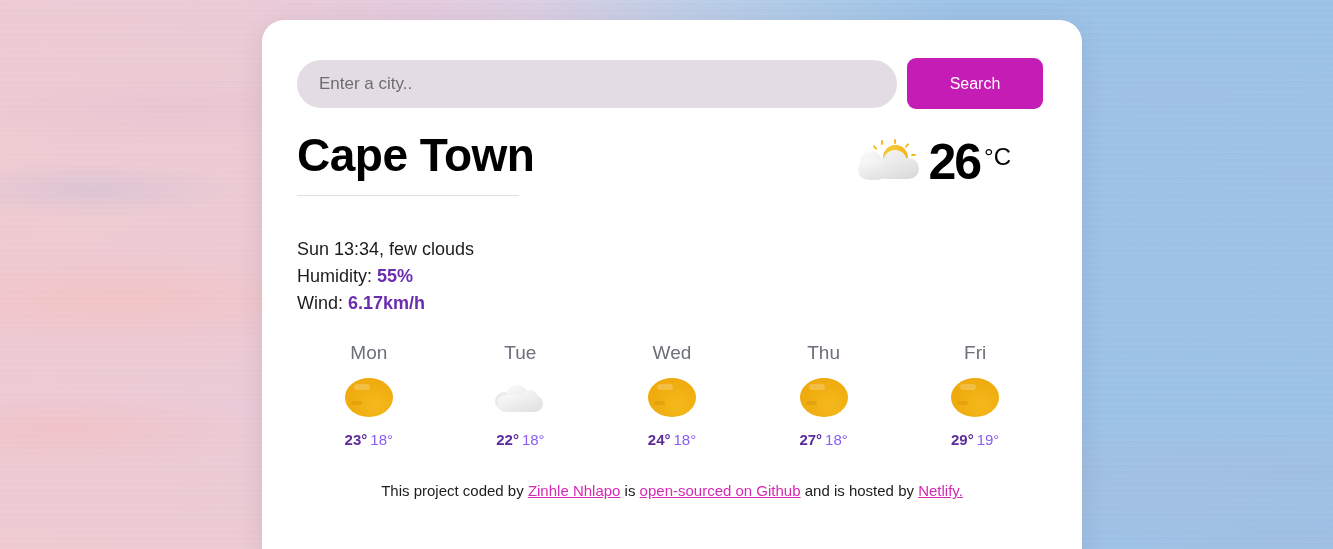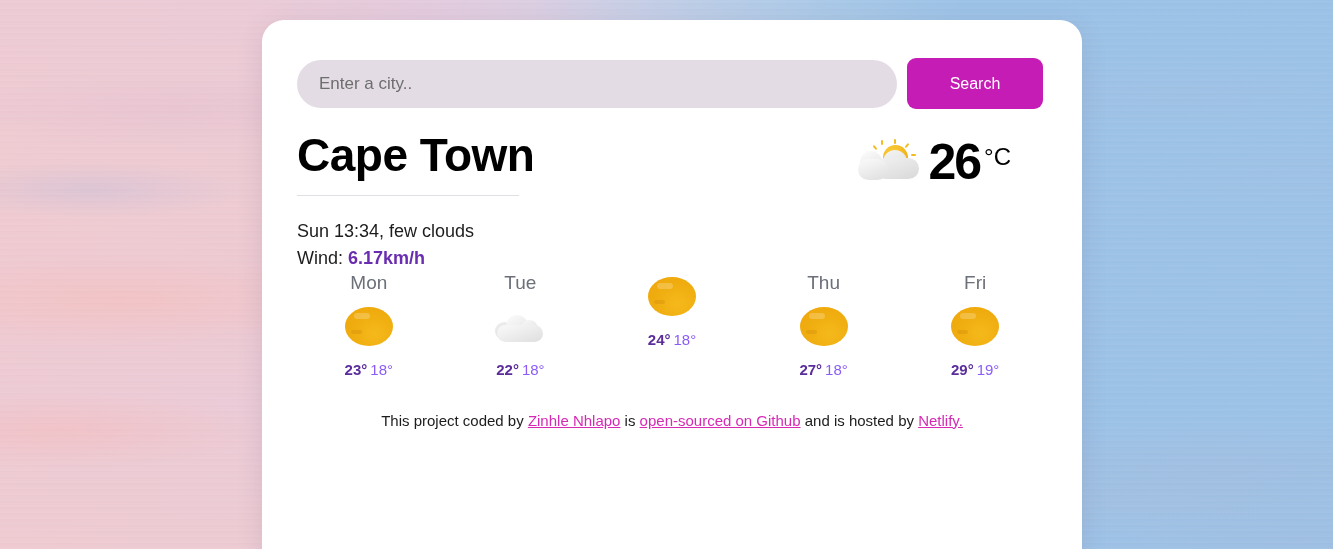--- a/index.html
+++ b/index.html
@@ -181,33 +181,34 @@
     background: linear-gradient(160deg, #fbfbfb 0%, #dedede 100%);
   }
   .icon-few-clouds .cloud-front-bump {
     position: absolute; left: 4px; top: 12px;
     width: 22px; height: 22px; border-radius: 50%;
     background: linear-gradient(150deg, #fdfdfd 0%, #e2e2e2 100%);
   }
 
   
   #conditions {
-    margin-top: 22px;
+    margin-top: 40px;
     font-size: 18px;
     color: #1c1c1c;
     line-height: 1.48;
   }
   #conditions .metric-value {
     color: #6a2db0;
     font-weight: bold;
   }
 
   
   #forecast-row {
     display: flex;
+    margin-top: 26px;
     gap: 8px;
   }
   .forecast-day {
     flex: 1 1 0;
     text-align: center;
   }
   .forecast-day-label {
     font-size: 19px;
     color: #6c7079;
     margin-bottom: 8px;
@@ -310,20 +311,24 @@
         <span class="cloud-front"></span>
       </span>
       <span id="current-temp-value">26</span>
       <span id="current-temp-unit">°C</span>
     </div>
   </div>
 
   <div id="conditions">
     <div>Sun 13:34, few clouds</div>
     <div>
+      <span>Humidity:</span>
+      <span class="metric-value">55%</span>
+    </div>
+    <div>
       <span>Wind:</span>
       <span class="metric-value">6.17km/h</span>
     </div>
   </div>
 
   <div id="forecast-row">
       <div class="forecast-day">
         <div class="forecast-day-label">Mon</div>
         <div class="forecast-icon-wrap">
           <span class="icon-clear-sky"></span>
@@ -336,20 +341,21 @@
           <span class="icon-clouds">
             <span class="c-b3"></span>
             <span class="c-b1"></span>
             <span class="c-b2"></span>
             <span class="c-base"></span>
           </span>
         </div>
         <div class="forecast-temps"><span class="temp-max">22°</span><span class="temp-min">18°</span></div>
       </div>
       <div class="forecast-day">
+        <div class="forecast-day-label">Wed</div>
         <div class="forecast-icon-wrap">
           <span class="icon-clear-sky"></span>
         </div>
         <div class="forecast-temps"><span class="temp-max">24°</span><span class="temp-min">18°</span></div>
       </div>
       <div class="forecast-day">
         <div class="forecast-day-label">Thu</div>
         <div class="forecast-icon-wrap">
           <span class="icon-clear-sky"></span>
         </div>

